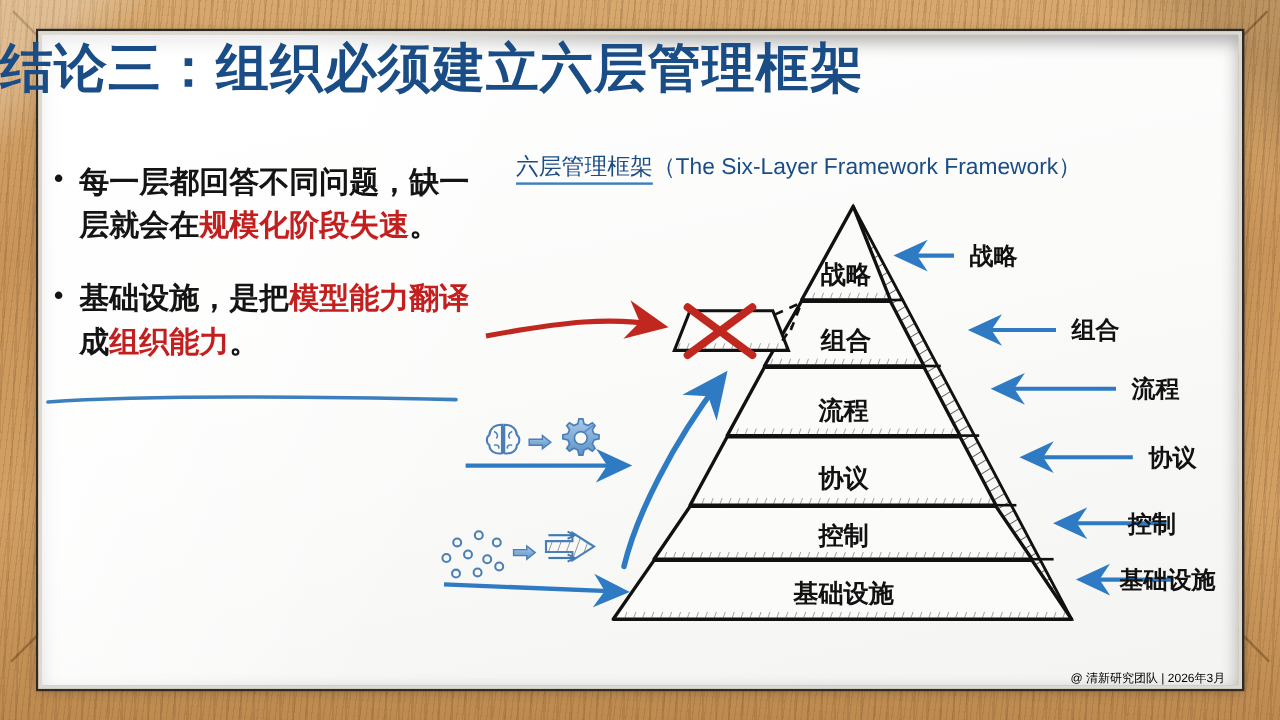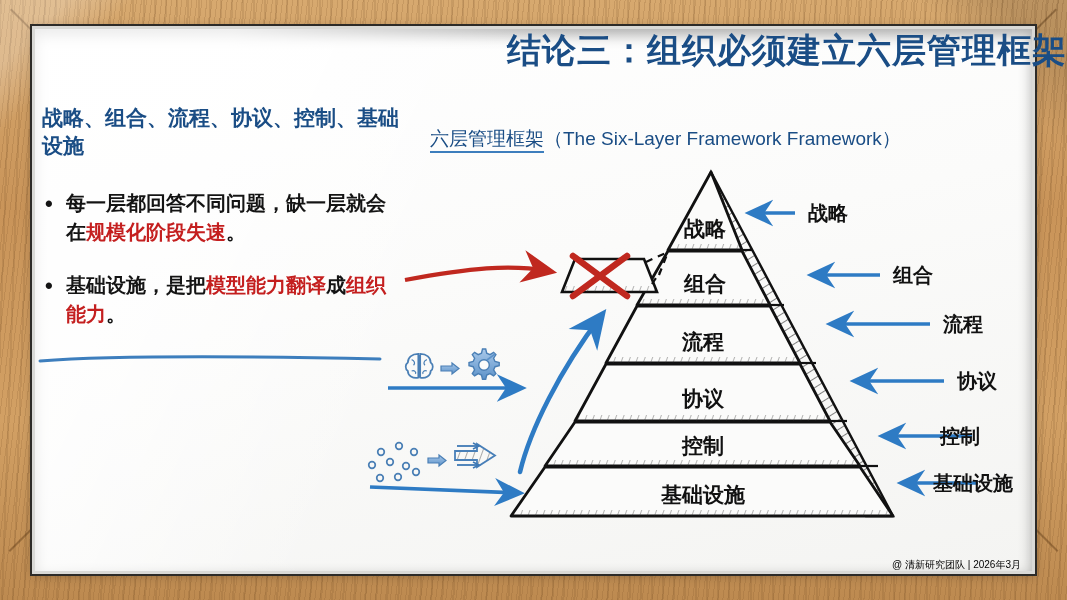--- a/index.html
+++ b/index.html
@@ -46,38 +46,38 @@
   }
   #board::before{
     content:""; position:absolute; inset:0;
     background:linear-gradient(115deg, rgba(255,255,255,.75) 0 16%, rgba(255,255,255,0) 42%);
     pointer-events:none;
   }
 
   
   #title{
     position:absolute; left:0; right:0; top:28px;
-    text-align:right;
-    font-size:34px; font-weight:bold; letter-spacing:1px;
+    text-align:left;
+    font-size:44px; font-weight:bold; letter-spacing:1px;
     color:#1a4d85;
   }
 
   
   #left{ position:absolute; left:42px; top:104px; width:360px; }
   #lead{
     color:#1a4d85; font-size:21px; font-weight:bold; line-height:1.32;
     position:relative; display:inline-block;
   }
   #leadUnd{
     position:absolute; left:-4px; bottom:-11px; width:345px; height:9px;
   }
   ul#bullets{ list-style:none; margin-top:30px; }
   ul#bullets li{
     position:relative; padding-left:24px; margin-bottom:24px;
-    font-size:20px; line-height:1.45; color:#141414; font-weight:bold;
+    font-size:25px; line-height:1.45; color:#141414; font-weight:bold;
   }
   ul#bullets li::before{
     content:"•"; position:absolute; left:3px; top:-1px; font-size:22px; color:#141414;
   }
   .hl{ color:#c41f1f; }
 
   
   #subtitle{
     position:absolute; left:430px; top:126px;
     font-size:19px; color:#1a4d85; white-space:nowrap;
@@ -111,21 +111,20 @@
 
 <div id="board"></div>
 
 <div id="title">结论三：组织必须建立六层管理框架</div>
 
 <div id="subtitle">
   <span class="cn">六层管理框架</span><span class="en">（The Six-Layer Framework Framework）</span>
 </div>
 
 <div id="left">
-  <div id="lead">战略、组合、流程、协议、控制、基础设施</div>
   <svg id="leadUnd" viewBox="0 0 345 9" preserveAspectRatio="none">
     <path d="M2,6 C70,1 200,1 342,4" stroke="#3d7ebd" stroke-width="3" fill="none" stroke-linecap="round"></path>
   </svg>
   <ul id="bullets">
       <li><span>每一层都回答不同问题，缺一层就会在</span><span class="hl">规模化阶段失速</span><span>。</span></li>
       <li><span>基础设施，是把</span><span class="hl">模型能力</span><span class="hl">翻译</span><span>成</span><span class="hl">组织能力</span><span>。</span></li>
     </ul>
 </div>
 
 <svg id="art" viewBox="0 0 1067 600">

